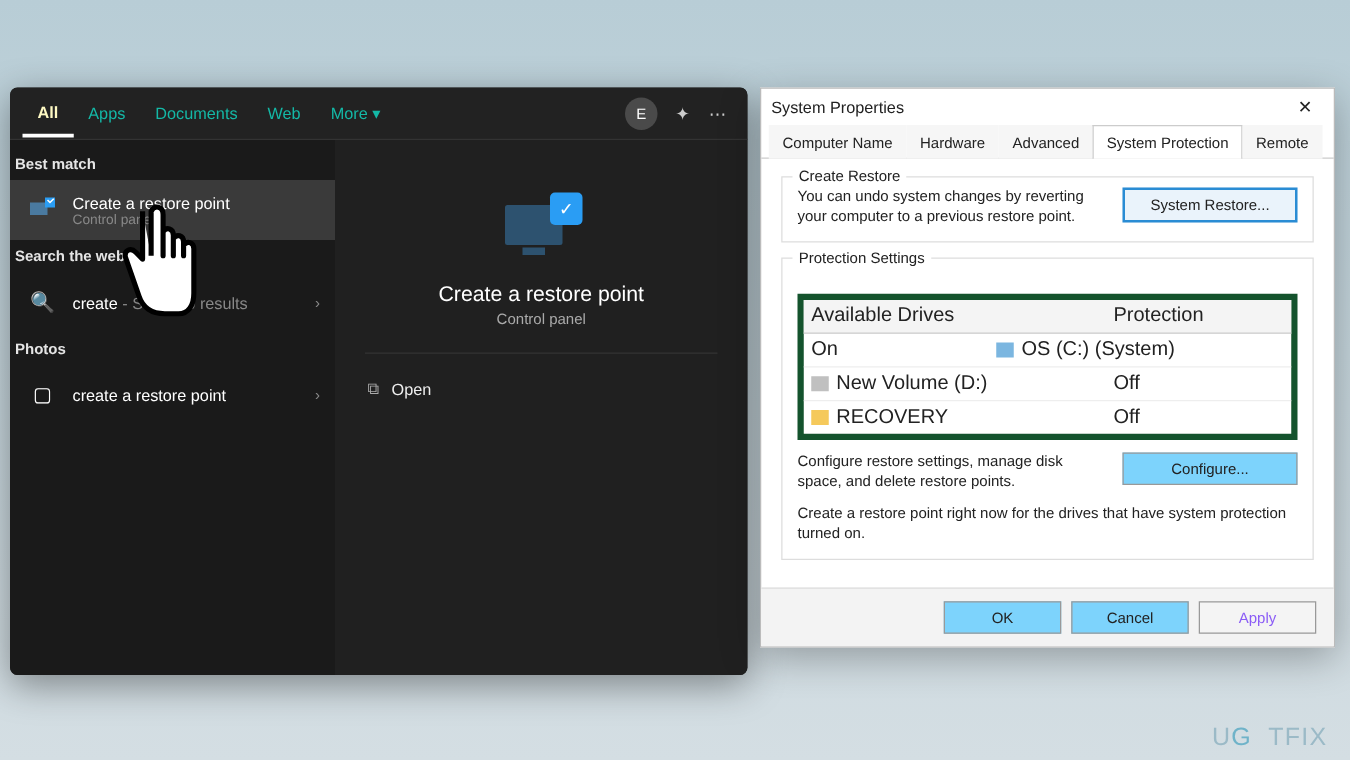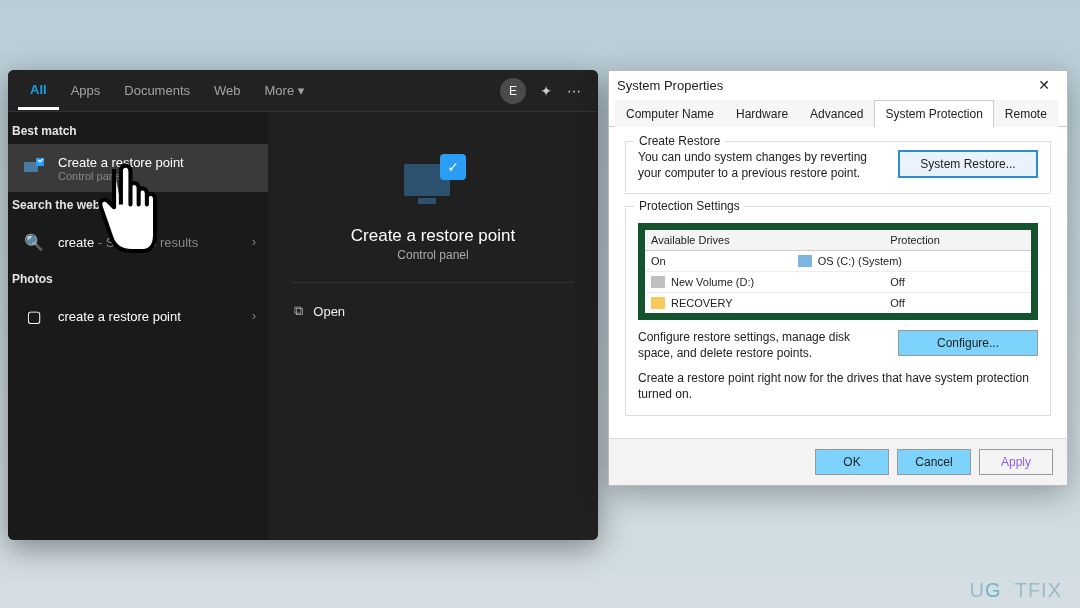--- a/index.html
+++ b/index.html
@@ -2,22 +2,22 @@
 <html><head>
 <meta charset="utf-8">
 <style>
   * { margin: 0; padding: 0; box-sizing: border-box; font-family: "Segoe UI", sans-serif; }
   body { width: 1080px; height: 608px; background: linear-gradient(180deg, #b8cdd6 0%, #d4dee3 100%); overflow: hidden; position: relative; }
   .desktop { position: relative; width: 100%; height: 100%; padding: 70px 8px 30px 8px; display: flex; gap: 8px; }
   
   
   .search-window { width: 590px; height: 470px; background: #1f1f1f; color: #fff; border-radius: 6px; overflow: hidden; display: flex; flex-direction: column; box-shadow: 0 8px 30px rgba(0,0,0,.4); }
   .tabs-bar { display: flex; align-items: center; padding: 0 10px; height: 42px; background: #222; border-bottom: 1px solid #333; }
-  .tabs-bar .tab { padding: 10px 12px; font-size: 13px; color: #a3a3a3; cursor: pointer; }
-  .tabs-bar .tab.active { border-bottom: 3px solid #fff; color: #0ea5e9; font-weight: 600; }
+  .tabs-bar .tab { padding: 10px 12px; font-size: 13px; color: #14b8a6; cursor: pointer; }
+  .tabs-bar .tab.active { border-bottom: 3px solid #fff; color: #fef9c3; font-weight: 600; }
   .tabs-bar .spacer { flex: 1; }
   .tabs-bar .avatar { width: 26px; height: 26px; border-radius: 50%; background: #4a4a4a; display: flex; align-items: center; justify-content: center; font-size: 12px; margin: 0 6px; }
   .tabs-bar .icon-btn { width: 28px; text-align: center; color: #ccc; cursor: pointer; font-size: 14px; }
   .search-body { display: flex; flex: 1; }
   .left-col { width: 260px; background: #1a1a1a; padding: 6px 0; }
   .section-label { font-size: 12px; color: #e5e5e5; padding: 6px 4px; font-weight: 600; }
   .result-item { display: flex; align-items: center; padding: 10px 12px; gap: 10px; cursor: pointer; position: relative; }
   .result-item:hover, .result-item.selected { background: #3a3a3a; }
   .result-item .icon { width: 28px; height: 28px; display: flex; align-items: center; justify-content: center; color: #fff; }
   .result-item .text { display: flex; flex-direction: column; flex: 1; }
@@ -53,35 +53,35 @@
   .intro-row .intro-icon .mon { width:28px; height:20px; background:#5a7d9a; position:relative; }
   .intro-row .intro-icon .mon:after { content:""; position:absolute; right:-6px; top:-4px; width:12px; height:12px; background:#2a9df4; border-radius:2px; }
   .group { border: 1px solid #ddd; margin-bottom: 12px; }
   .group-title { position: relative; top: -8px; left: 8px; background: #fff; display: inline-block; padding: 0 5px; font-size: 12px; }
   .group-body { padding: 2px 12px 12px; margin-top: -8px; }
   .restore-row { display: flex; gap: 14px; align-items: flex-start; }
   .restore-row .txt { flex: 1; line-height: 1.3; }
   .win-btn { width: 140px; padding: 5px 0; text-align: center; border: 1px solid #999; background: #7dd3fc; cursor: pointer; font-size: 12px; }
   .win-btn.highlight { border: 2px solid #2a8cd4; background:#eaf3fb; }
   .win-btn.disabled { color: #8b5cf6; background:#f4f4f4; cursor: default; }
-  .drives-table { width: 100%; border: 7px solid #14532d; margin-top: 8px; font-size: 11px; }
+  .drives-table { width: 100%; border: 5px solid #14532d; margin-top: 20px; font-size: 16px; }
   .drives-table .hdr { display: flex; background: #f4f4f4; border-bottom: 1px solid #ccc; }
   .drives-table .row { display: flex; border-bottom: 1px solid #eee; }
   .drives-table .row:last-child { border-bottom: none; }
   .drives-table .cell { padding: 4px 6px; }
   .drives-table .c1 { width: 62%; display:flex; align-items:center; gap:6px; }
   .drives-table .c2 { width: 38%; }
   .drive-icon { width: 14px; height: 12px; display:inline-block; }
   .drive-icon.disk { background:#7bb6e0; }
   .drive-icon.vol { background:#c0c0c0; }
   .drive-icon.folder { background:#f5c95b; }
   .action-row { display: flex; gap: 14px; align-items: flex-start; margin-top: 10px; }
   .action-row .txt { flex: 1; line-height: 1.3; }
   .dialog-buttons { display: flex; justify-content: flex-end; gap: 8px; padding: 10px 14px; background: #f3f3f3; border-top: 1px solid #ddd; }
-  .dialog-buttons .win-btn { width: 74px; }
+  .dialog-buttons .win-btn { width: 94px; }
   
   .watermark { position:absolute; right:18px; bottom:6px; font-size:20px; color:#9bbac7; letter-spacing:1px; font-weight:300; }
   .watermark .g { color:#6fb3c9; }
 </style>
 </head>
 <body>
 
 <div class="desktop">
 
   <div class="search-window">

